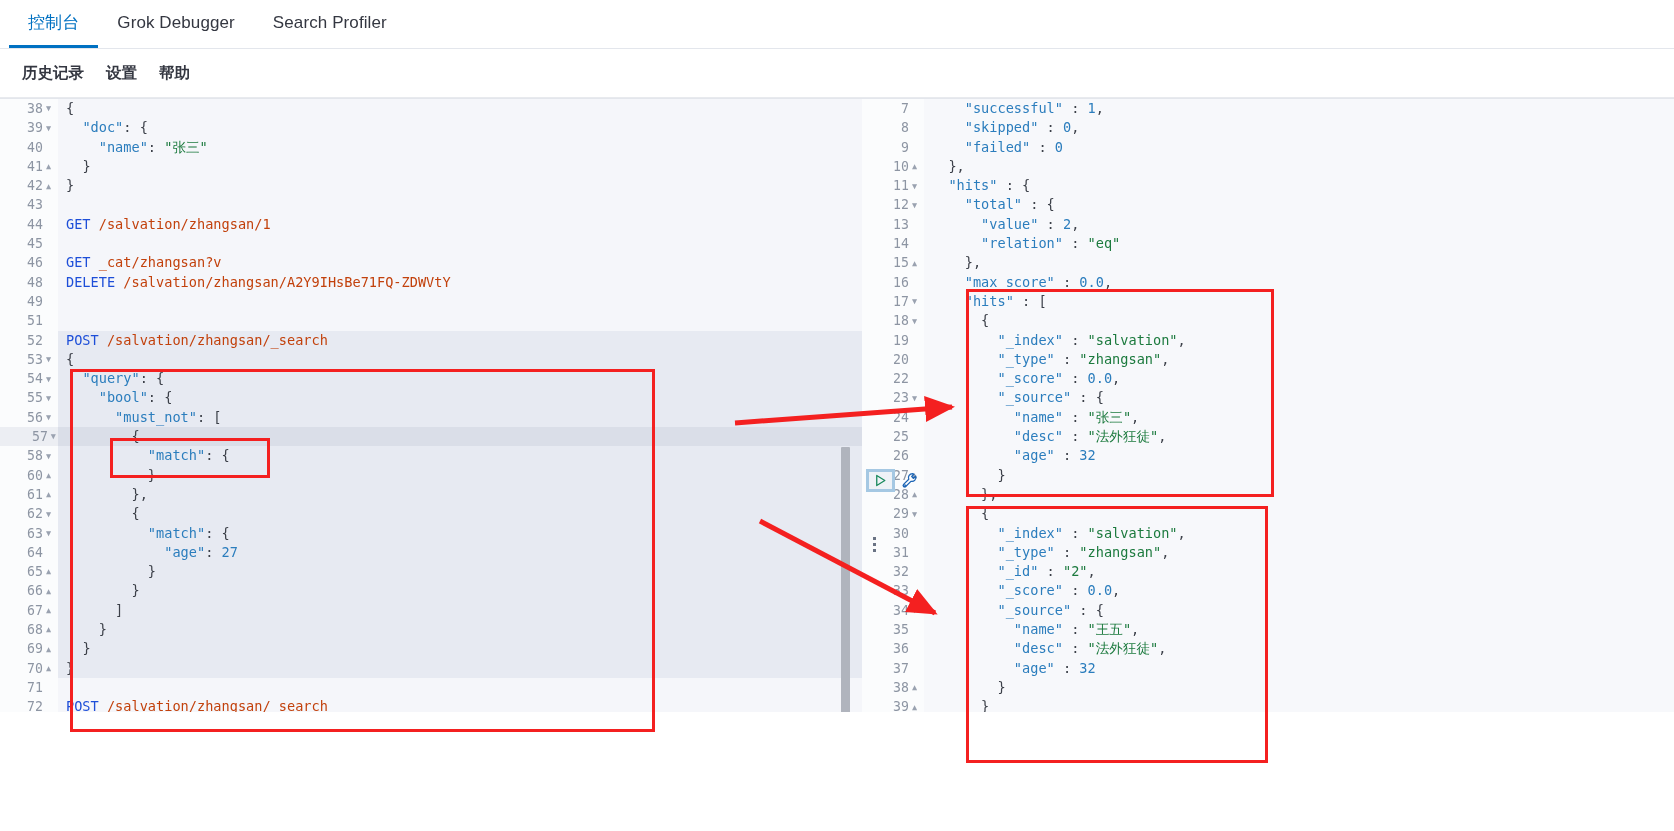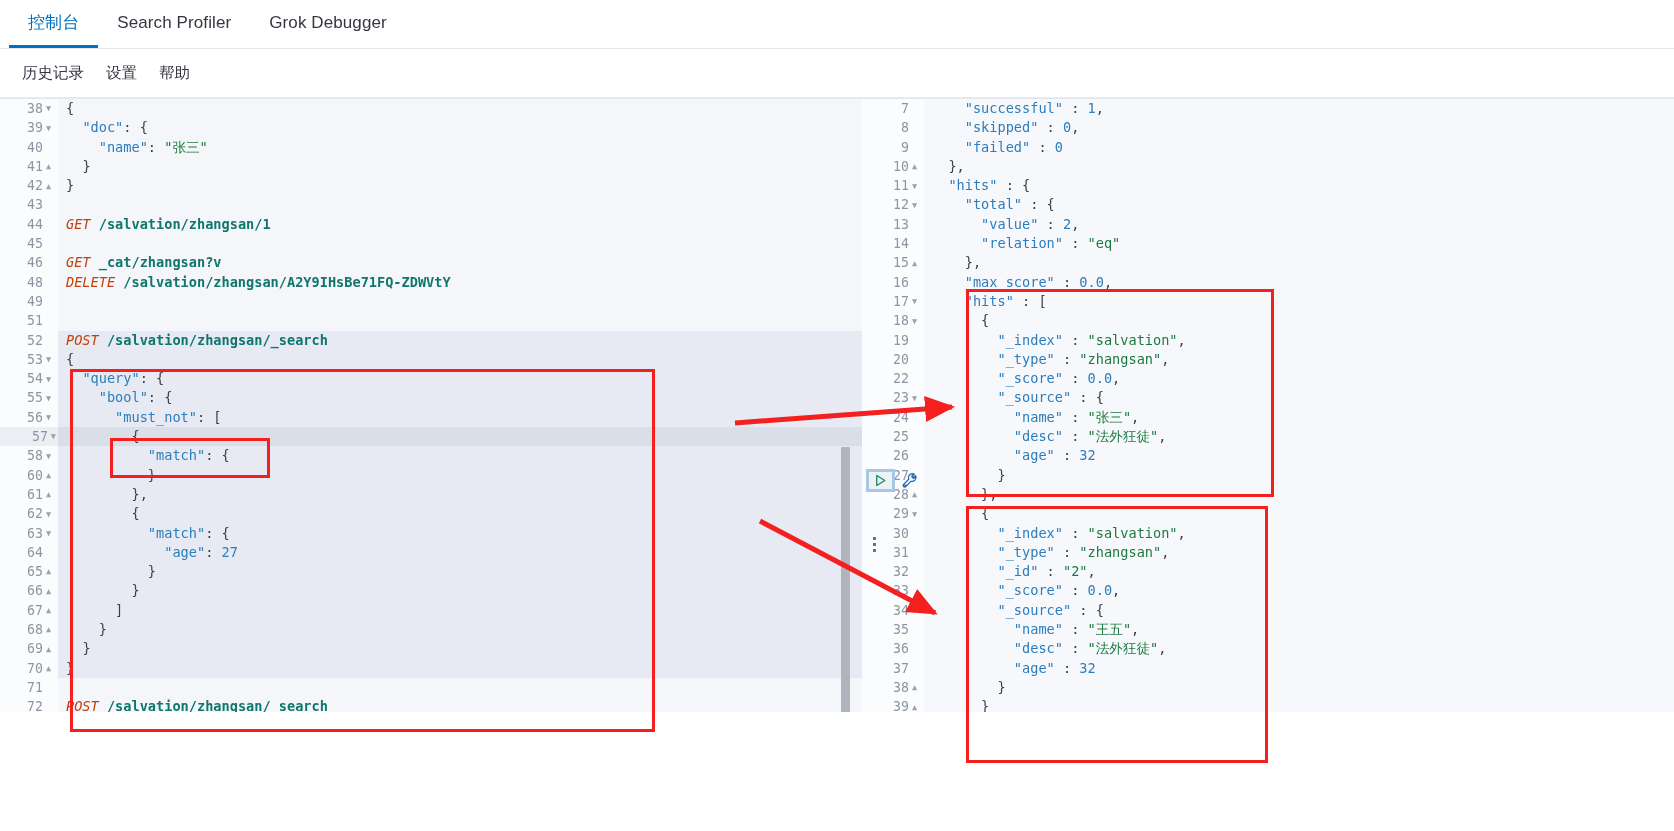--- a/index.html
+++ b/index.html
@@ -18,21 +18,21 @@
     display:flex;align-items:center;padding:0 19px;font-size:17px;color:#343741;
     box-sizing:border-box;border-bottom:3px solid transparent;cursor:pointer;
     letter-spacing:.1px;
   }
   .tab.active{color:#0071c2;border-bottom-color:#0071c2;font-weight:400;}
   
   .menubar{
     height:49px;background:#fff;display:flex;align-items:center;
     padding-left:22px;box-sizing:border-box;border-bottom:1px solid #e8eaee;
   }
-  .menuitem{font-size:15.5px;color:#343741;margin-right:22px;cursor:pointer;}
+  .menuitem{font-size:15.5px;color:#343741;margin-right:22px;cursor:pointer;font-weight:bold;}
   
   .workspace{
     position:relative;height:614px;display:flex;background:#fff;
     border-top:1px solid #e3e6ec;box-sizing:border-box;
   }
   .pane{position:relative;overflow:hidden;}
   .left-pane{width:862px;background:#f5f6fa;}
   .right-pane{flex:1;background:#f7f8fb;}
   .line{
     display:flex;height:19.3px;line-height:19.3px;white-space:pre;
@@ -52,22 +52,22 @@
   
   .left-pane .code-body{background:#f5f6fa;}
   .left-pane .line .code{background:#f5f6fa;}
   .left-pane .line.req .code{background:#e7eaf2;}
   .left-pane .line.active .code{background:#dadee8;}
   .left-pane .line.active .gutter{background:#eceef3;padding-left:32px;}
 
   .right-pane .line .code{background:#f7f8fb;}
 
   
-  .k-method{color:#c2410c;font-style:italic;}
-  .k-url{color:#0f766e;font-weight:bold;}
+  .k-method{color:#1d4ed8;}
+  .k-url{color:#c2410c;}
   .k-key{color:#2b7dbd;}
   .k-str{color:#1c7a3e;}
   .k-num{color:#2b7dbd;}
   .k-punct{color:#3c4049;}
 
   
   .actions{position:absolute;display:flex;align-items:center;gap:6px;z-index:6;}
   .playbtn{
     width:29px;height:23px;display:flex;align-items:center;justify-content:center;
     border:3px solid #a5c8e3;background:#eef2f7;box-sizing:border-box;cursor:pointer;
@@ -91,24 +91,24 @@
   .arrow-svg{position:absolute;inset:0;width:100%;height:100%;}
 </style>
 </head>
 <body>
 
 <div class="appbar">
   <div class="tab active">
     <span>控制台</span>
   </div>
   <div class="tab">
+    <span>Grok Debugger</span>
+  </div>
+  <div class="tab">
     <span>Search Profiler</span>
-  </div>
-  <div class="tab">
-    <span>Grok Debugger</span>
   </div>
 </div>
 
 <div class="menubar">
   <div class="menuitem">历史记录</div>
   <div class="menuitem">设置</div>
   <div class="menuitem">帮助</div>
 </div>
 
 <div class="workspace">

